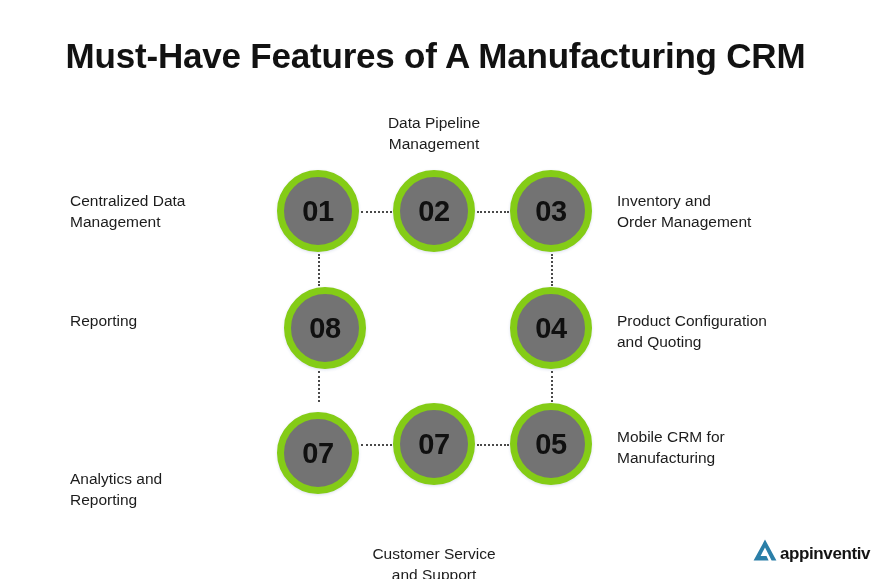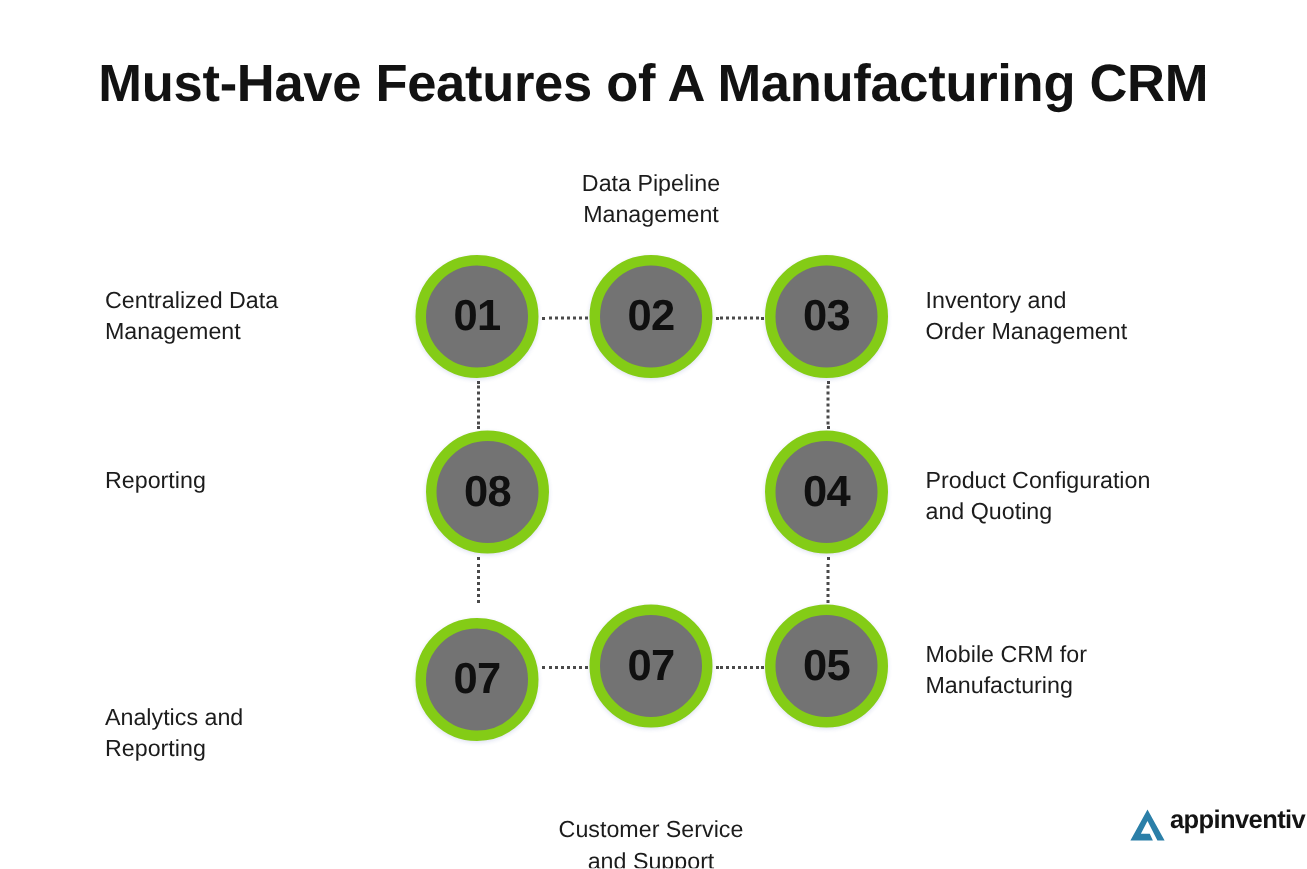--- a/index.html
+++ b/index.html
@@ -125,21 +125,21 @@
   #label-6 { left: 344px; top: 499px; width: 180px; margin-top: 44px; }
   #label-7 { left: 70px;  top: 428px; width: 181px; margin-top: 40px; }
   #label-8 { left: 70px;  top: 310px; width: 181px; }
 
   
   .brand {
     position: absolute;
     left: 752px;
     top: 538px;
     display: flex;
-    align-items: flex-start;
+    align-items: flex-end;
     gap: 2px;
     z-index: 4;
   }
   .brand .mark {
     width: 26px;
     height: 24px;
     display: block;
   }
   .brand .wordmark {
     font-size: 17px;

